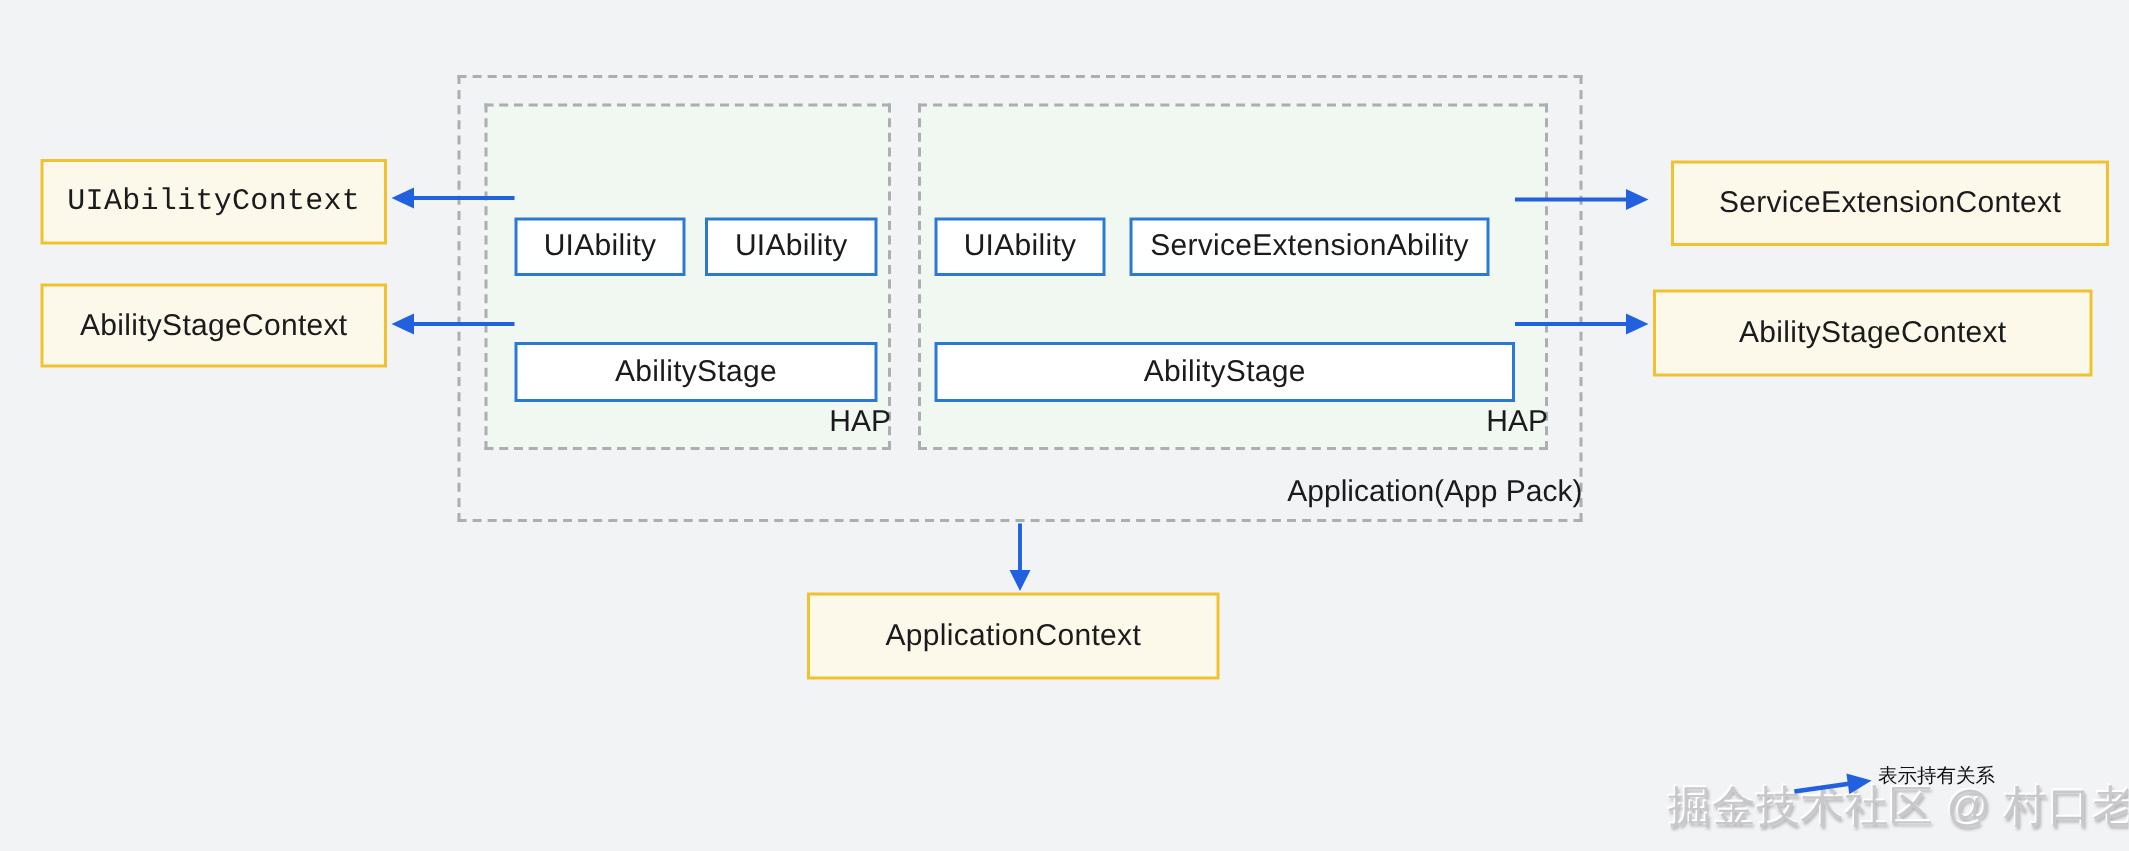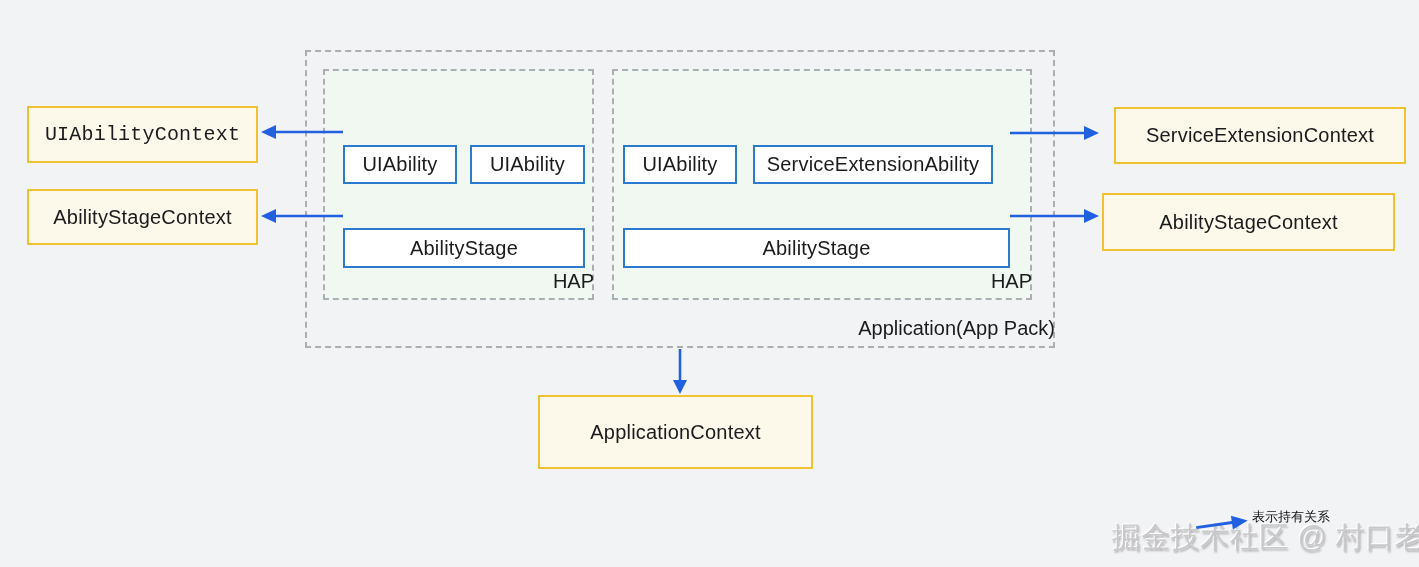--- a/index.html
+++ b/index.html
@@ -100,21 +100,21 @@
   <div class="box box-blue" style="left:623px; top:113px; width:114px; height:39px;">UIAbility</div>
   <div class="box box-blue" style="left:753px; top:113px; width:240px; height:39px;">ServiceExtensionAbility</div>
   <div class="box box-blue" style="left:623px; top:196px; width:387px; height:40px;">AbilityStage</div>
 
   <div class="box box-gold" style="left:27px; top:106px; width:231px; height:57px;font-family:Liberation Mono, monospace;">UIAbilityContext</div>
   <div class="box box-gold" style="left:27px; top:189px; width:231px; height:56px;">AbilityStageContext</div>
 
   <div class="box box-gold" style="left:1095px; top:107px; width:292px; height:57px;margin-left:19px;">ServiceExtensionContext</div>
   <div class="box box-gold" style="left:1102px; top:193px; width:293px; height:58px;">AbilityStageContext</div>
 
-  <div class="box box-gold" style="left:538px; top:395px; width:275px; height:74px;">ApplicationContext</div>
+  <div class="box box-gold" style="left:538px; top:395px; width:275px; height:58px;">ApplicationContext</div>
 
   <svg class="arrows" viewBox="0 0 1419 567">
     <g stroke="#2161e0" stroke-width="2.6" fill="#2161e0">
 
       <g>
         <line x1="343" y1="132" x2="274" y2="132"></line>
         <polygon points="261,132 276,125 276,139" stroke="none"></polygon>
       </g>
 
       <g>

